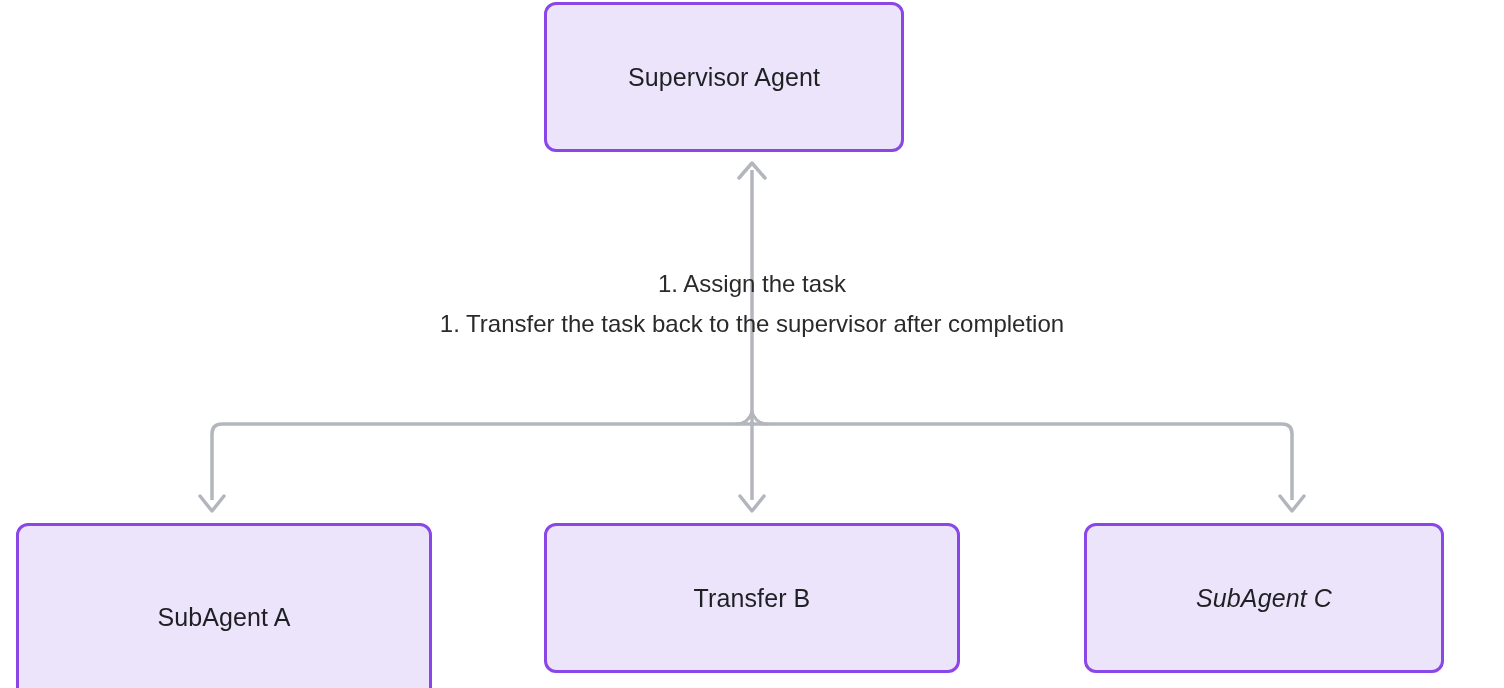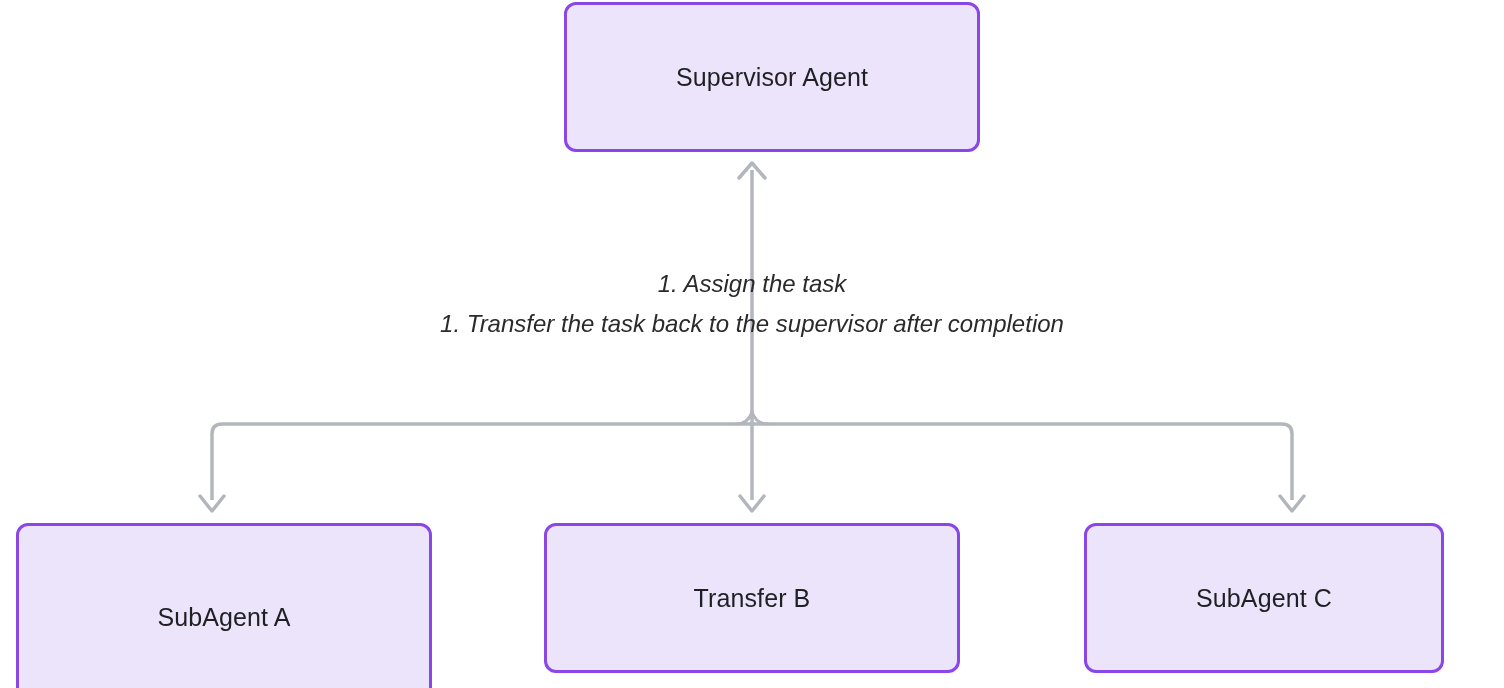--- a/index.html
+++ b/index.html
@@ -50,21 +50,20 @@
   }
   
   #edge-label {
     position: absolute;
     left: 0;
     top: 264px;
     width: 1504px;
     text-align: center;
     z-index: 3;
     pointer-events: none;
-    font-style: italic;
   }
   .edge-label-line {
     font-family: "Liberation Sans", sans-serif;
     font-size: 24px;
     font-weight: 400;
     color: #2a2a2a;
     line-height: 40px;
     white-space: nowrap;
   }
 </style>
@@ -84,34 +83,34 @@
     <path d="M 736 424 Q 748 424 752 412" fill="none" stroke="#b3b6bd" stroke-width="3" stroke-linecap="round"></path>
     <path d="M 768 424 Q 756 424 752 412" fill="none" stroke="#b3b6bd" stroke-width="3" stroke-linecap="round"></path>
 
     <path d="M 752 424 L 752 500" fill="none" stroke="#b3b6bd" stroke-width="3.5" stroke-linecap="butt"></path>
 
     <path d="M 200 496 L 212 511 L 224 496" fill="none" stroke="#b3b6bd" stroke-width="3.5" stroke-linecap="round" stroke-linejoin="round"></path>
     <path d="M 740 496 L 752 511 L 764 496" fill="none" stroke="#b3b6bd" stroke-width="3.5" stroke-linecap="round" stroke-linejoin="round"></path>
     <path d="M 1280 496 L 1292 511 L 1304 496" fill="none" stroke="#b3b6bd" stroke-width="3.5" stroke-linecap="round" stroke-linejoin="round"></path>
   </svg>
 
-  <div class="node" style="left:544px; top:2px; width:416px; height:150px;margin-left:20px;">
+  <div class="node" style="left:544px; top:2px; width:360px; height:150px;">
     <span class="node-label">Supervisor Agent</span>
   </div>
 
   <div id="edge-label">
     <div class="edge-label-line">1. Assign the task</div>
     <div class="edge-label-line">1. Transfer the task back to the supervisor after completion</div>
   </div>
 
   <div class="node" style="left:16px; top:523px; width:416px; height:188px;">
     <span class="node-label">SubAgent A</span>
   </div>
 
   <div class="node" style="left:544px; top:523px; width:416px; height:150px;">
     <span class="node-label">Transfer B</span>
   </div>
 
-  <div class="node" style="left:1084px; top:523px; width:360px; height:150px;">
+  <div class="node" style="left:1084px; top:523px; width:360px; height:150px;font-style:italic;">
     <span class="node-label">SubAgent C</span>
   </div>
 
 </div>
 
 </body></html>

